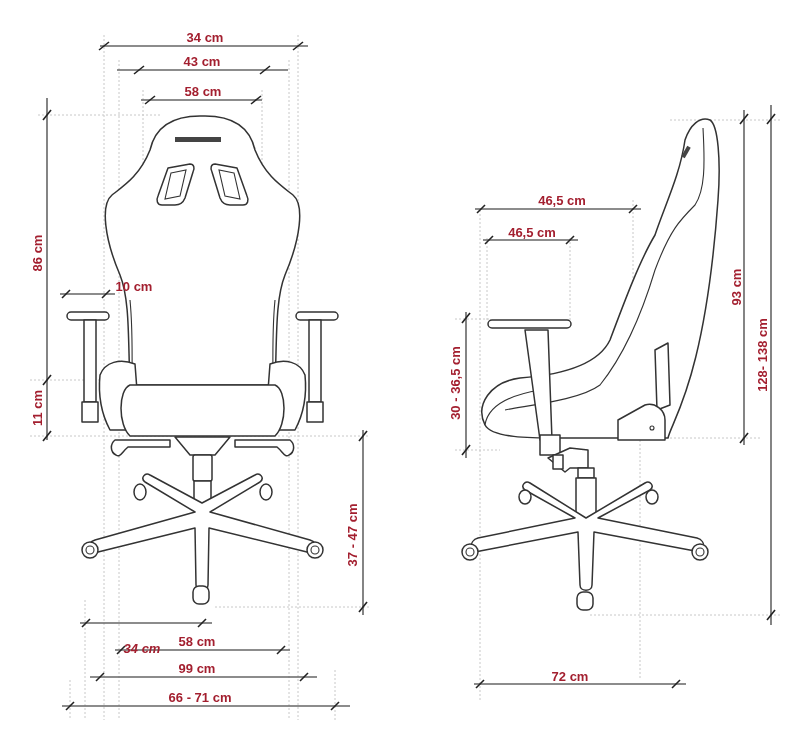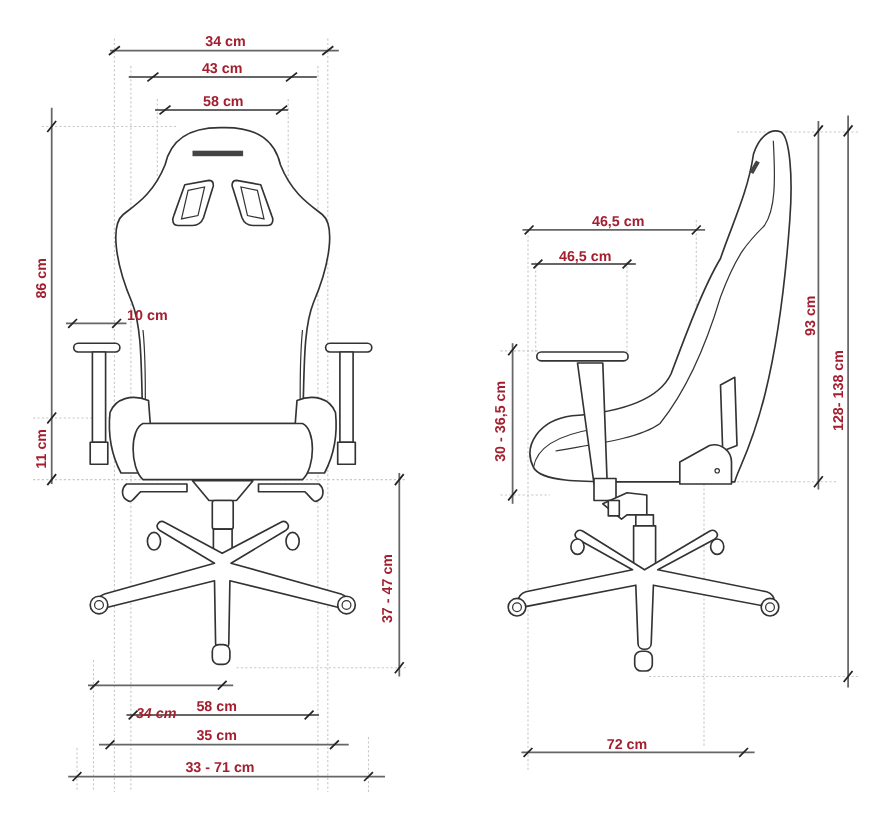--- a/index.html
+++ b/index.html
@@ -182,21 +182,21 @@
 
 <span class="lbl h" style="left:205px;top:31px;">34 cm</span>
 <span class="lbl h" style="left:202px;top:55px;">43 cm</span>
 <span class="lbl h" style="left:203px;top:85px;">58 cm</span>
 <span class="lbl v" style="left:37px;top:253px;">86 cm</span>
 <span class="lbl h" style="left:86px;top:280px;margin-left:48px;">10 cm</span>
 <span class="lbl v" style="left:37px;top:408px;">11 cm</span>
 <span class="lbl v" style="left:352px;top:535px;">37 - 47 cm</span>
 <span class="lbl h" style="left:142px;top:642px;font-style:italic;">34 cm</span>
 <span class="lbl h" style="left:197px;top:635px;">58 cm</span>
-<span class="lbl h" style="left:197px;top:662px;">35 cm</span>
-<span class="lbl h" style="left:200px;top:691px;">33 - 71 cm</span>
+<span class="lbl h" style="left:197px;top:662px;">99 cm</span>
+<span class="lbl h" style="left:200px;top:691px;">66 - 71 cm</span>
 
 <span class="lbl h" style="left:562px;top:194px;">46,5 cm</span>
 <span class="lbl h" style="left:532px;top:226px;">46,5 cm</span>
 <span class="lbl v" style="left:455px;top:383px;">30 - 36,5 cm</span>
 <span class="lbl v" style="left:736px;top:287px;">93 cm</span>
 <span class="lbl v" style="left:762px;top:355px;">128- 138 cm</span>
 <span class="lbl h" style="left:570px;top:670px;">72 cm</span>
 
 </body></html>

